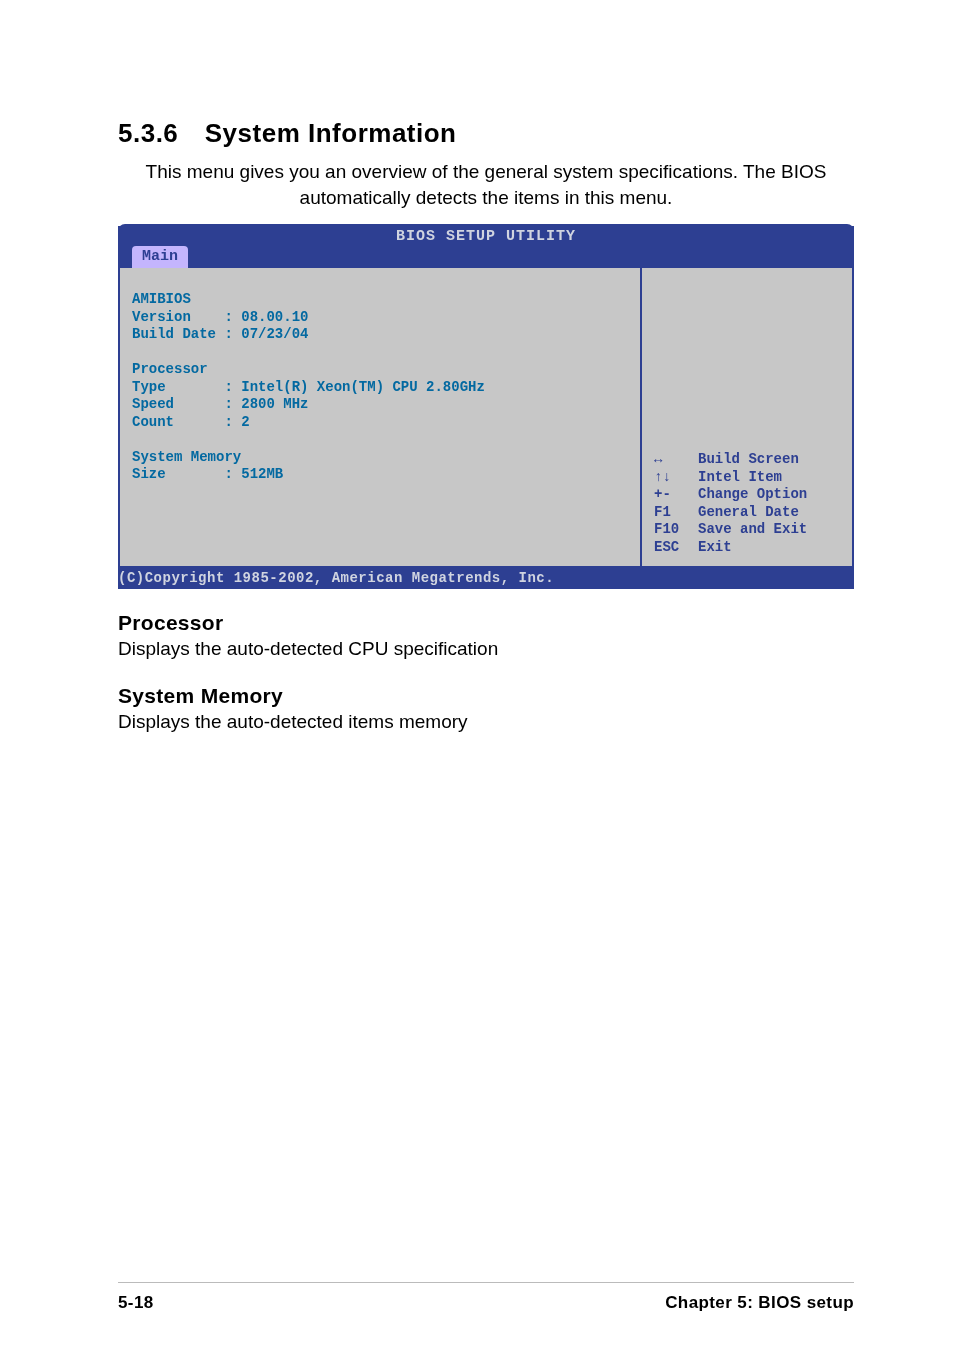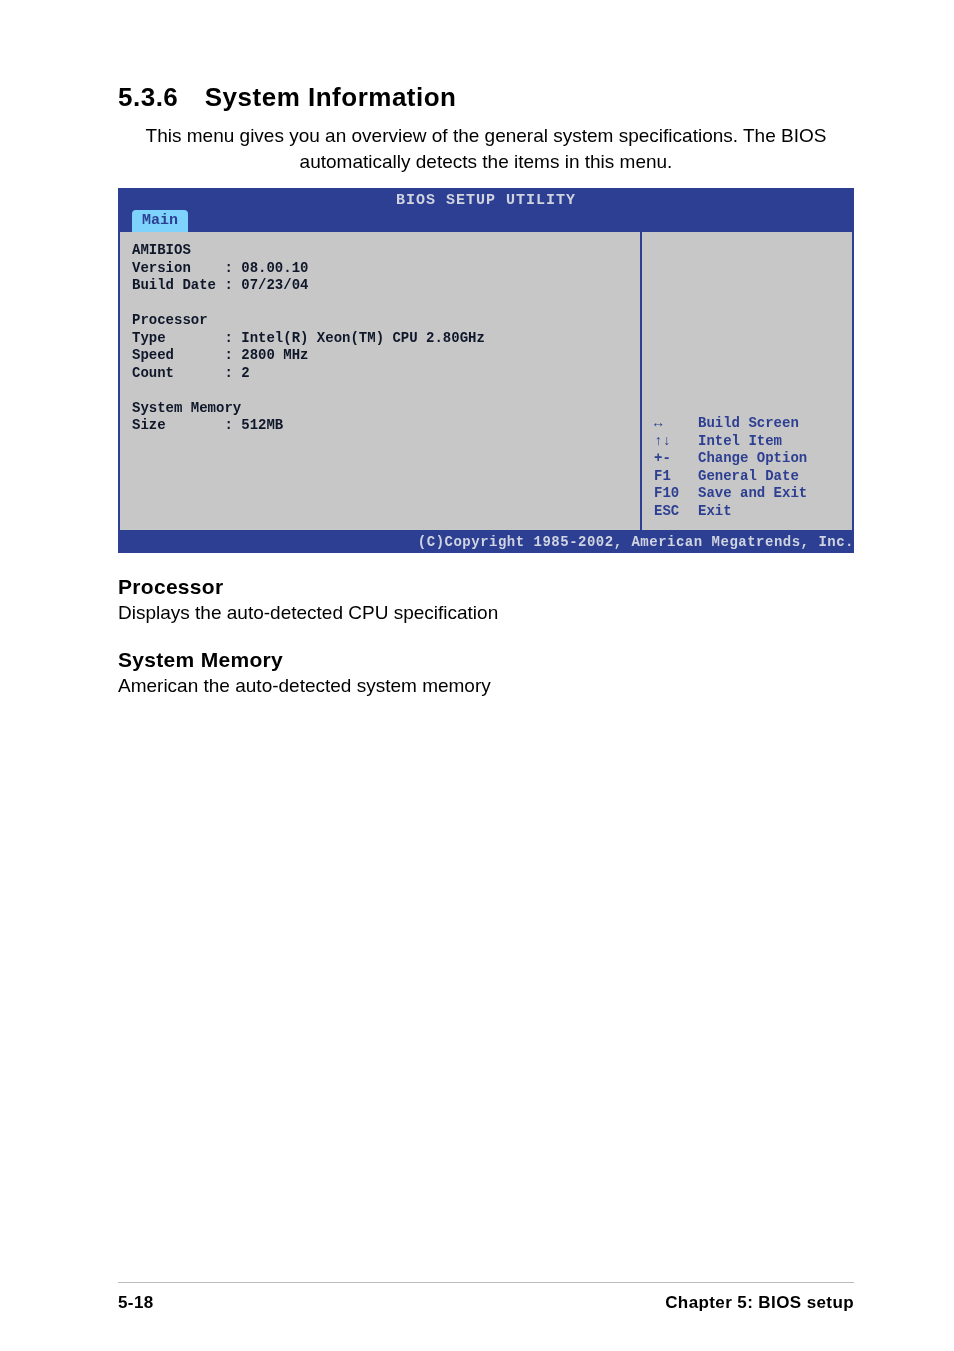--- a/index.html
+++ b/index.html
@@ -7,20 +7,21 @@
   body {
     width: 954px;
     height: 1351px;
     background: #fff;
     font-family: Arial, Helvetica, sans-serif;
     color: #000;
     position: relative;
   }
   .page {
     padding: 82px 100px 0 118px;
+    margin-top: 36px;
   }
   .section-num {
     font-size: 26px;
     font-weight: 900;
     letter-spacing: 0.5px;
     display: inline-block;
     margin-right: 22px;
   }
   .section-title {
     font-size: 26px;
@@ -37,58 +38,59 @@
   }
 
   
   .bios-box {
     width: 100%;
     border-top: 2px solid #2d3f92;
     background: #c7c7c7;
     font-family: "Courier New", monospace;
     font-size: 14px;
     position: relative;
+    border-radius: 7px;
   }
   .bios-header {
     background: #2d3f92;
     color: #d0d4e0;
     text-align: center;
     font-weight: bold;
     font-size: 15px;
     padding: 2px 0 0 0;
     letter-spacing: 1px;
     height: 20px;
   }
   .bios-tabrow {
     background: #2d3f92;
     height: 22px;
     padding-left: 14px;
     position: relative;
   }
   .bios-tab {
     display: inline-block;
-    background: #7dd3fc;
+    background: #c4b5fd;
     color: #2d3f92;
     font-weight: bold;
     padding: 2px 10px 0 10px;
     border-radius: 4px 4px 0 0;
     height: 22px;
     font-size: 15px;
     vertical-align: bottom;
   }
   .bios-body {
     display: flex;
     min-height: 300px;
   }
   .bios-left {
     flex: 1;
     border: 2px solid #2d3f92;
     border-top: none;
-    padding: 10px 12px 12px 12px;
-    color: #0f172a;
+    padding: 23px 12px 12px 12px;
+    color: #0369a1;
     font-weight: bold;
     white-space: pre;
     line-height: 1.25;
   }
   .bios-right {
     width: 212px;
     border: 2px solid #2d3f92;
     border-top: none;
     border-left: none;
     padding: 10px 10px 12px 12px;
@@ -105,21 +107,21 @@
   }
   .help-row { display: flex; white-space: nowrap; }
   .help-key { width: 44px; display: inline-block; }
   .help-txt { flex: 1; }
   .arrow-lr {
     display:inline-block; width:14px; text-align:left; font-weight:bold;
   }
   .bios-footer {
     background: #2d3f92;
     color: #d0d4e0;
-    text-align: right;
+    text-align: left;
     font-weight: bold;
     font-size: 14px;
     padding: 2px 0 3px 0;
     letter-spacing: 0.5px;
   }
 
   
   .sub-head {
     font-size: 21px;
     font-weight: 900;
@@ -207,20 +209,20 @@
       </div>
     </div>
     <div class="bios-footer">(C)Copyright 1985-2002, American Megatrends, Inc.</div>
   </div>
 
 
   <div class="sub-head">Processor</div>
   <div class="sub-text">Displays the auto-detected CPU specification</div>
 
   <div class="sub-head">System Memory</div>
-  <div class="sub-text">American the auto-detected system memory</div>
+  <div class="sub-text">Displays the auto-detected items memory</div>
 
 </div>
 
 <div class="page-footer">
   <span>5-18</span>
   <span>Chapter 5: BIOS setup</span>
 </div>
 
 </body></html>

